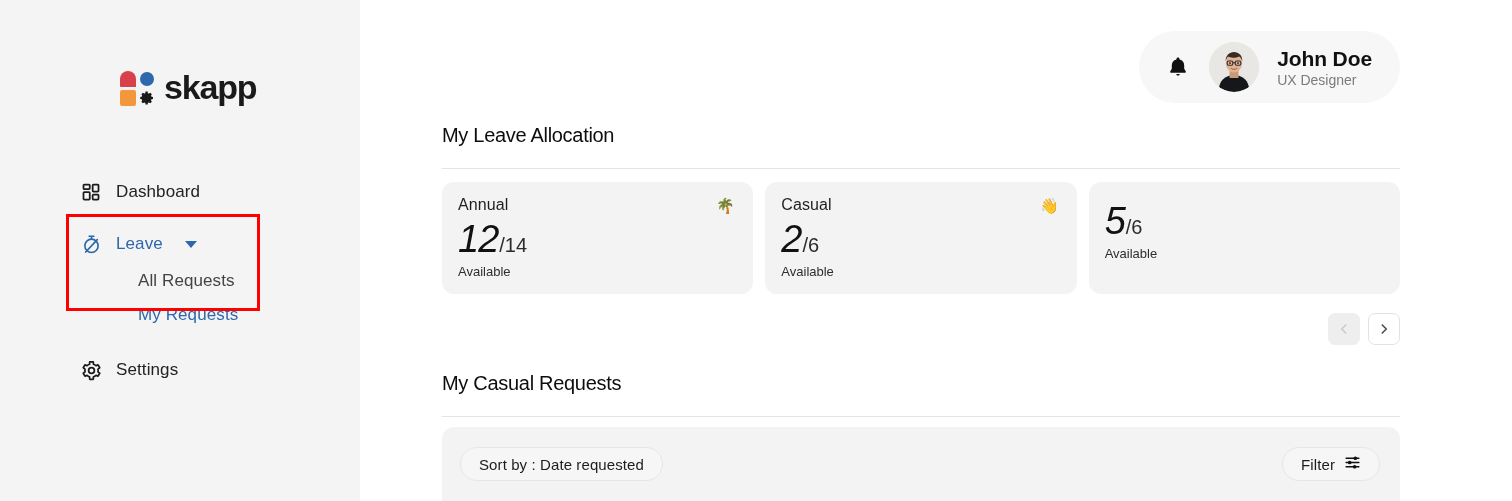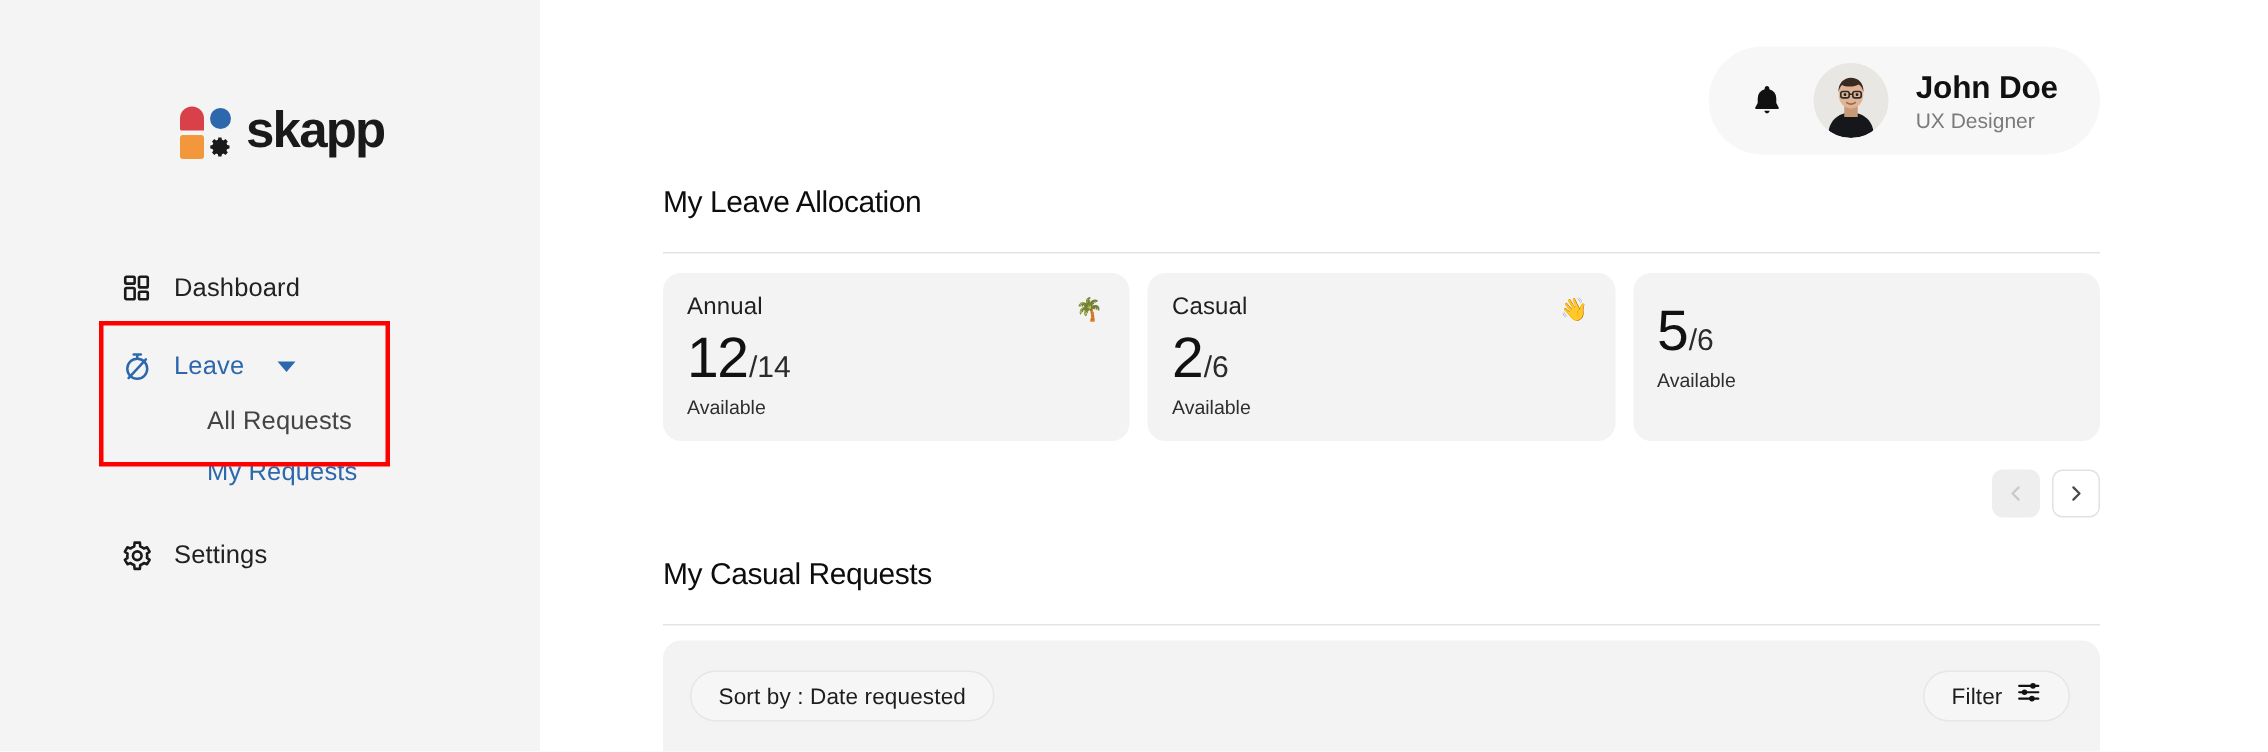--- a/index.html
+++ b/index.html
@@ -223,40 +223,41 @@
     flex: 1;
     height: 112px;
     background: #f3f3f3;
     border-radius: 12px;
     padding: 14px 18px 0 16px;
     position: relative;
     cursor: pointer;
   }
   .card-head {
     display: flex;
-    align-items: flex-end;
+    align-items: center;
     justify-content: space-between;
   }
   .card-name {
     font-size: 16px;
     color: #1f1f1f;
     letter-spacing: 0.1px;
   }
   .card-emoji { font-size: 15px; line-height: 1; }
   .card-figure {
     display: flex;
     align-items: baseline;
     margin-top: 6px;
   }
   .card-value {
     font-size: 38px;
     font-weight: 400;
     color: #111111;
     line-height: 1;
     letter-spacing: -1px;
+    font-style: italic;
   }
   .card-total {
     font-size: 20px;
     color: #2b2b2b;
     margin-left: 1px;
   }
   .card-sub {
     font-size: 13px;
     color: #2e2e2e;
     margin-top: 6px;

